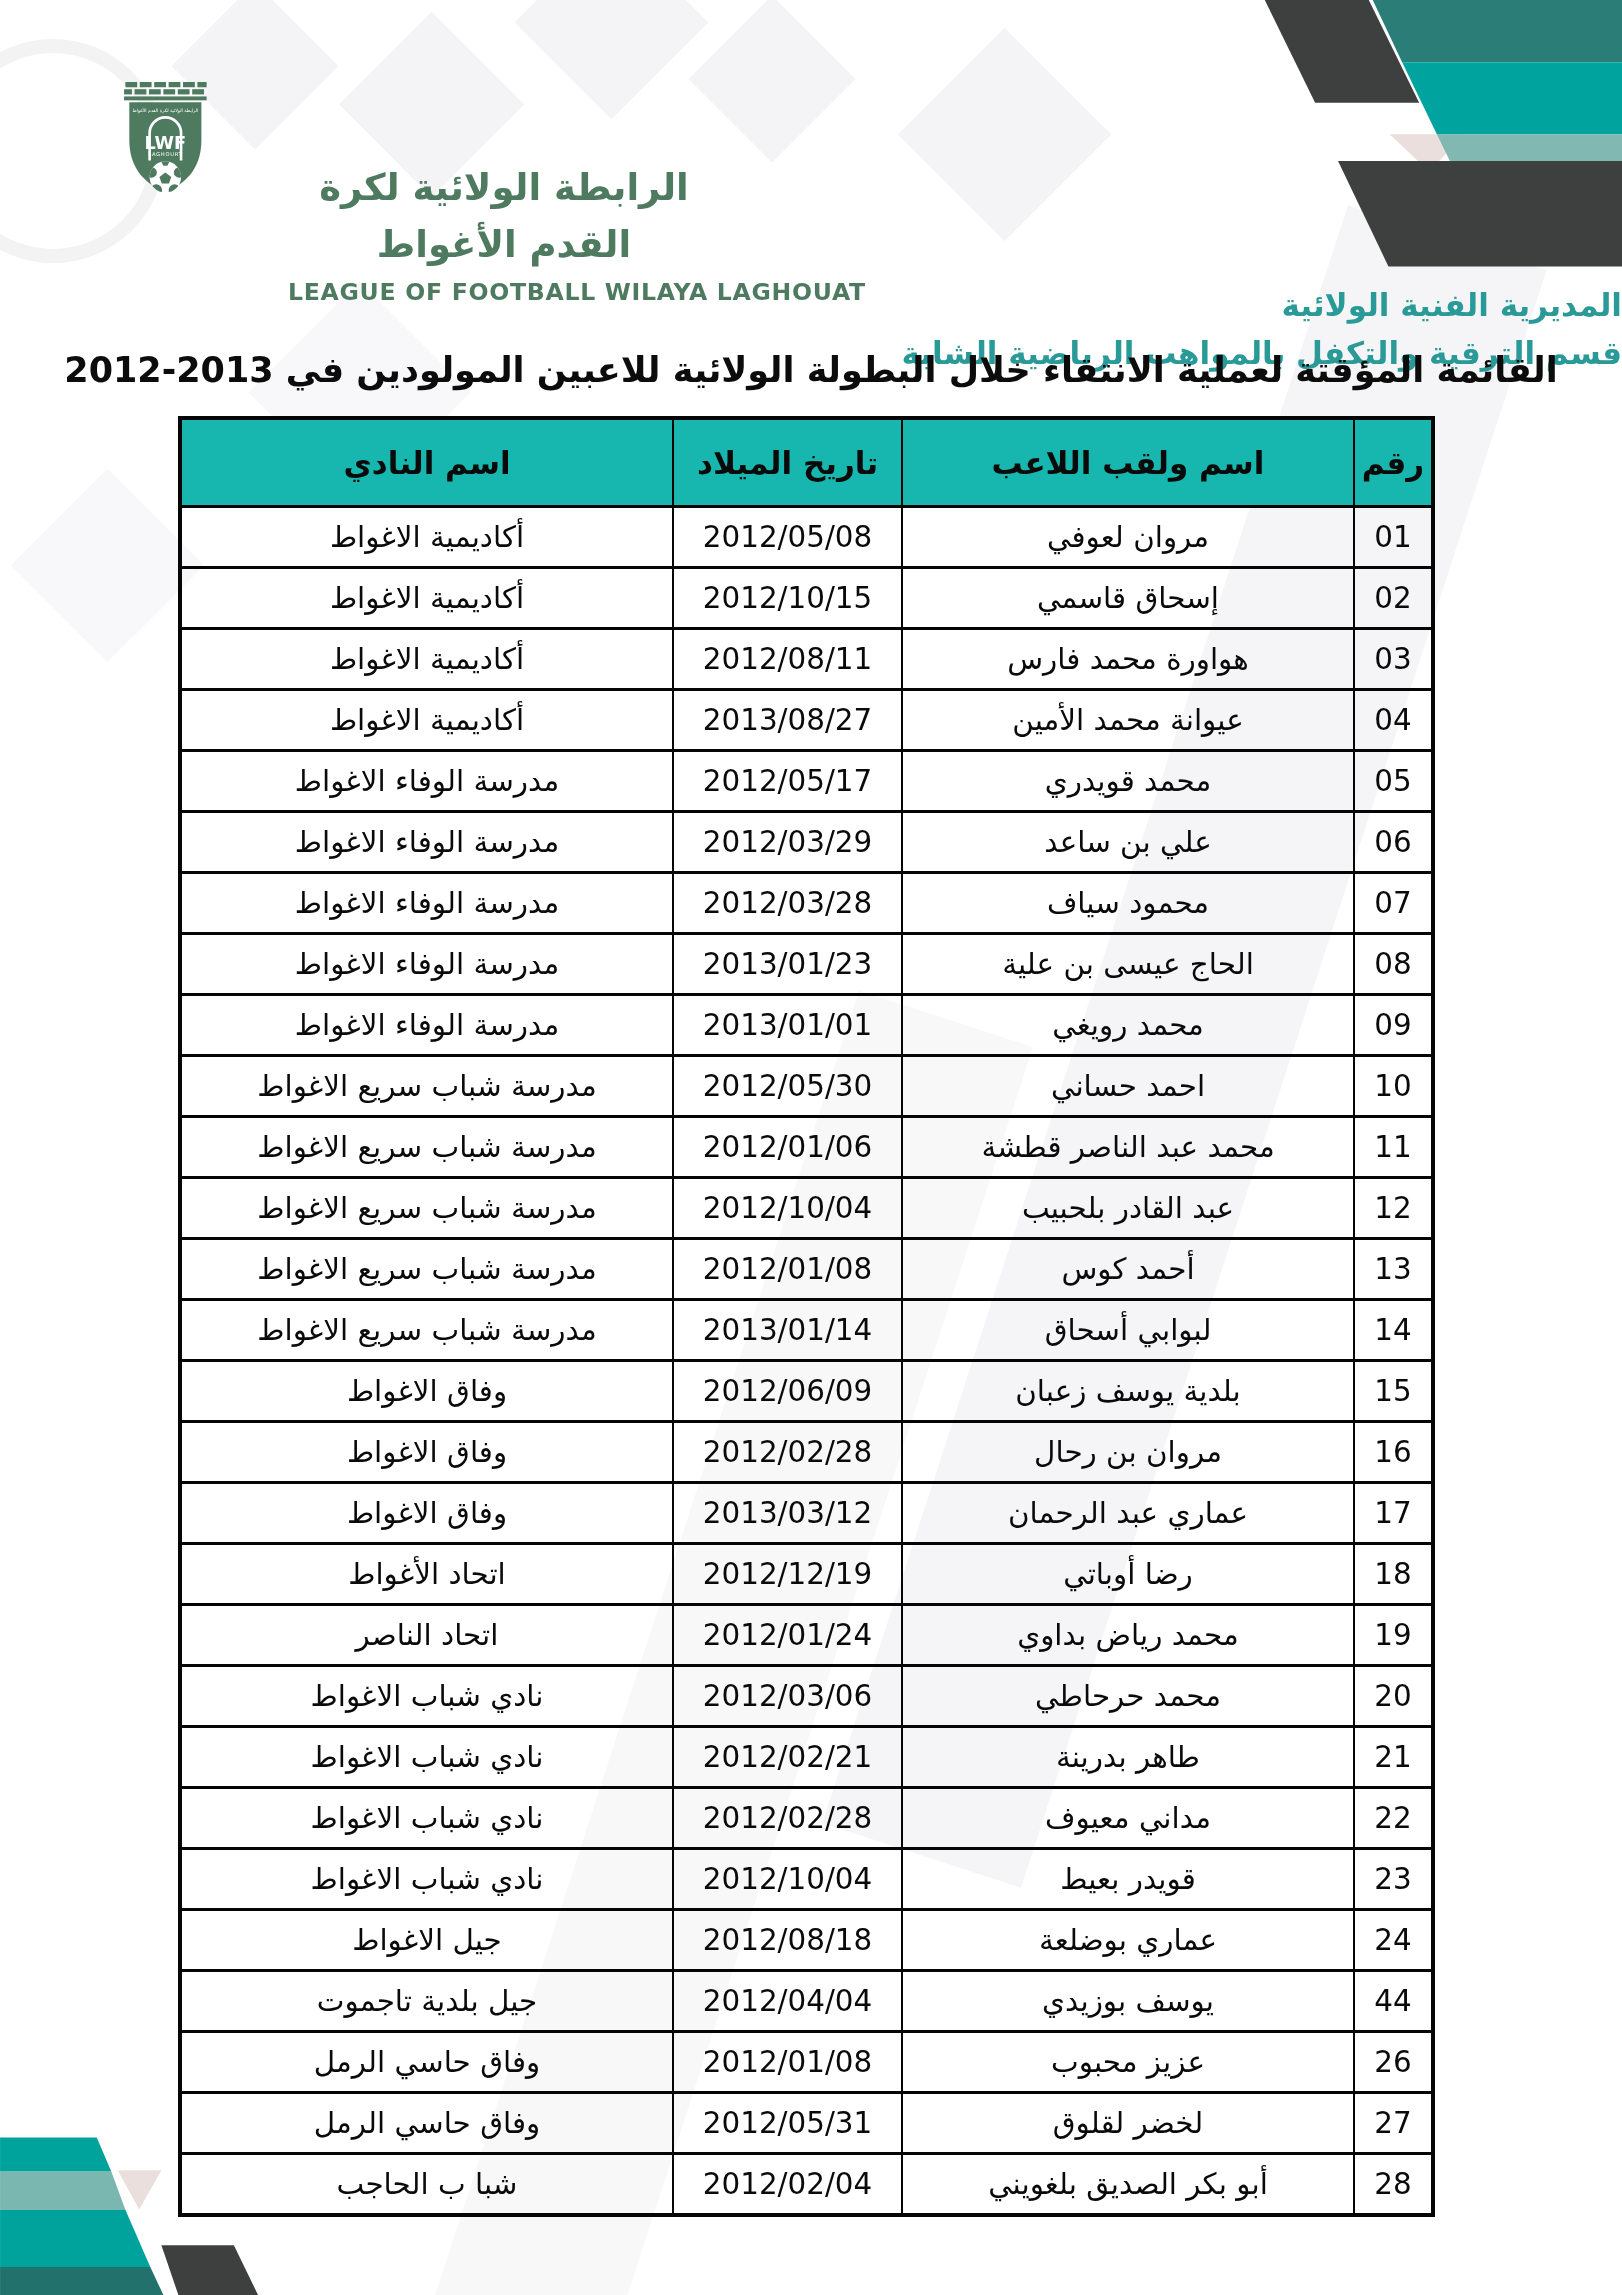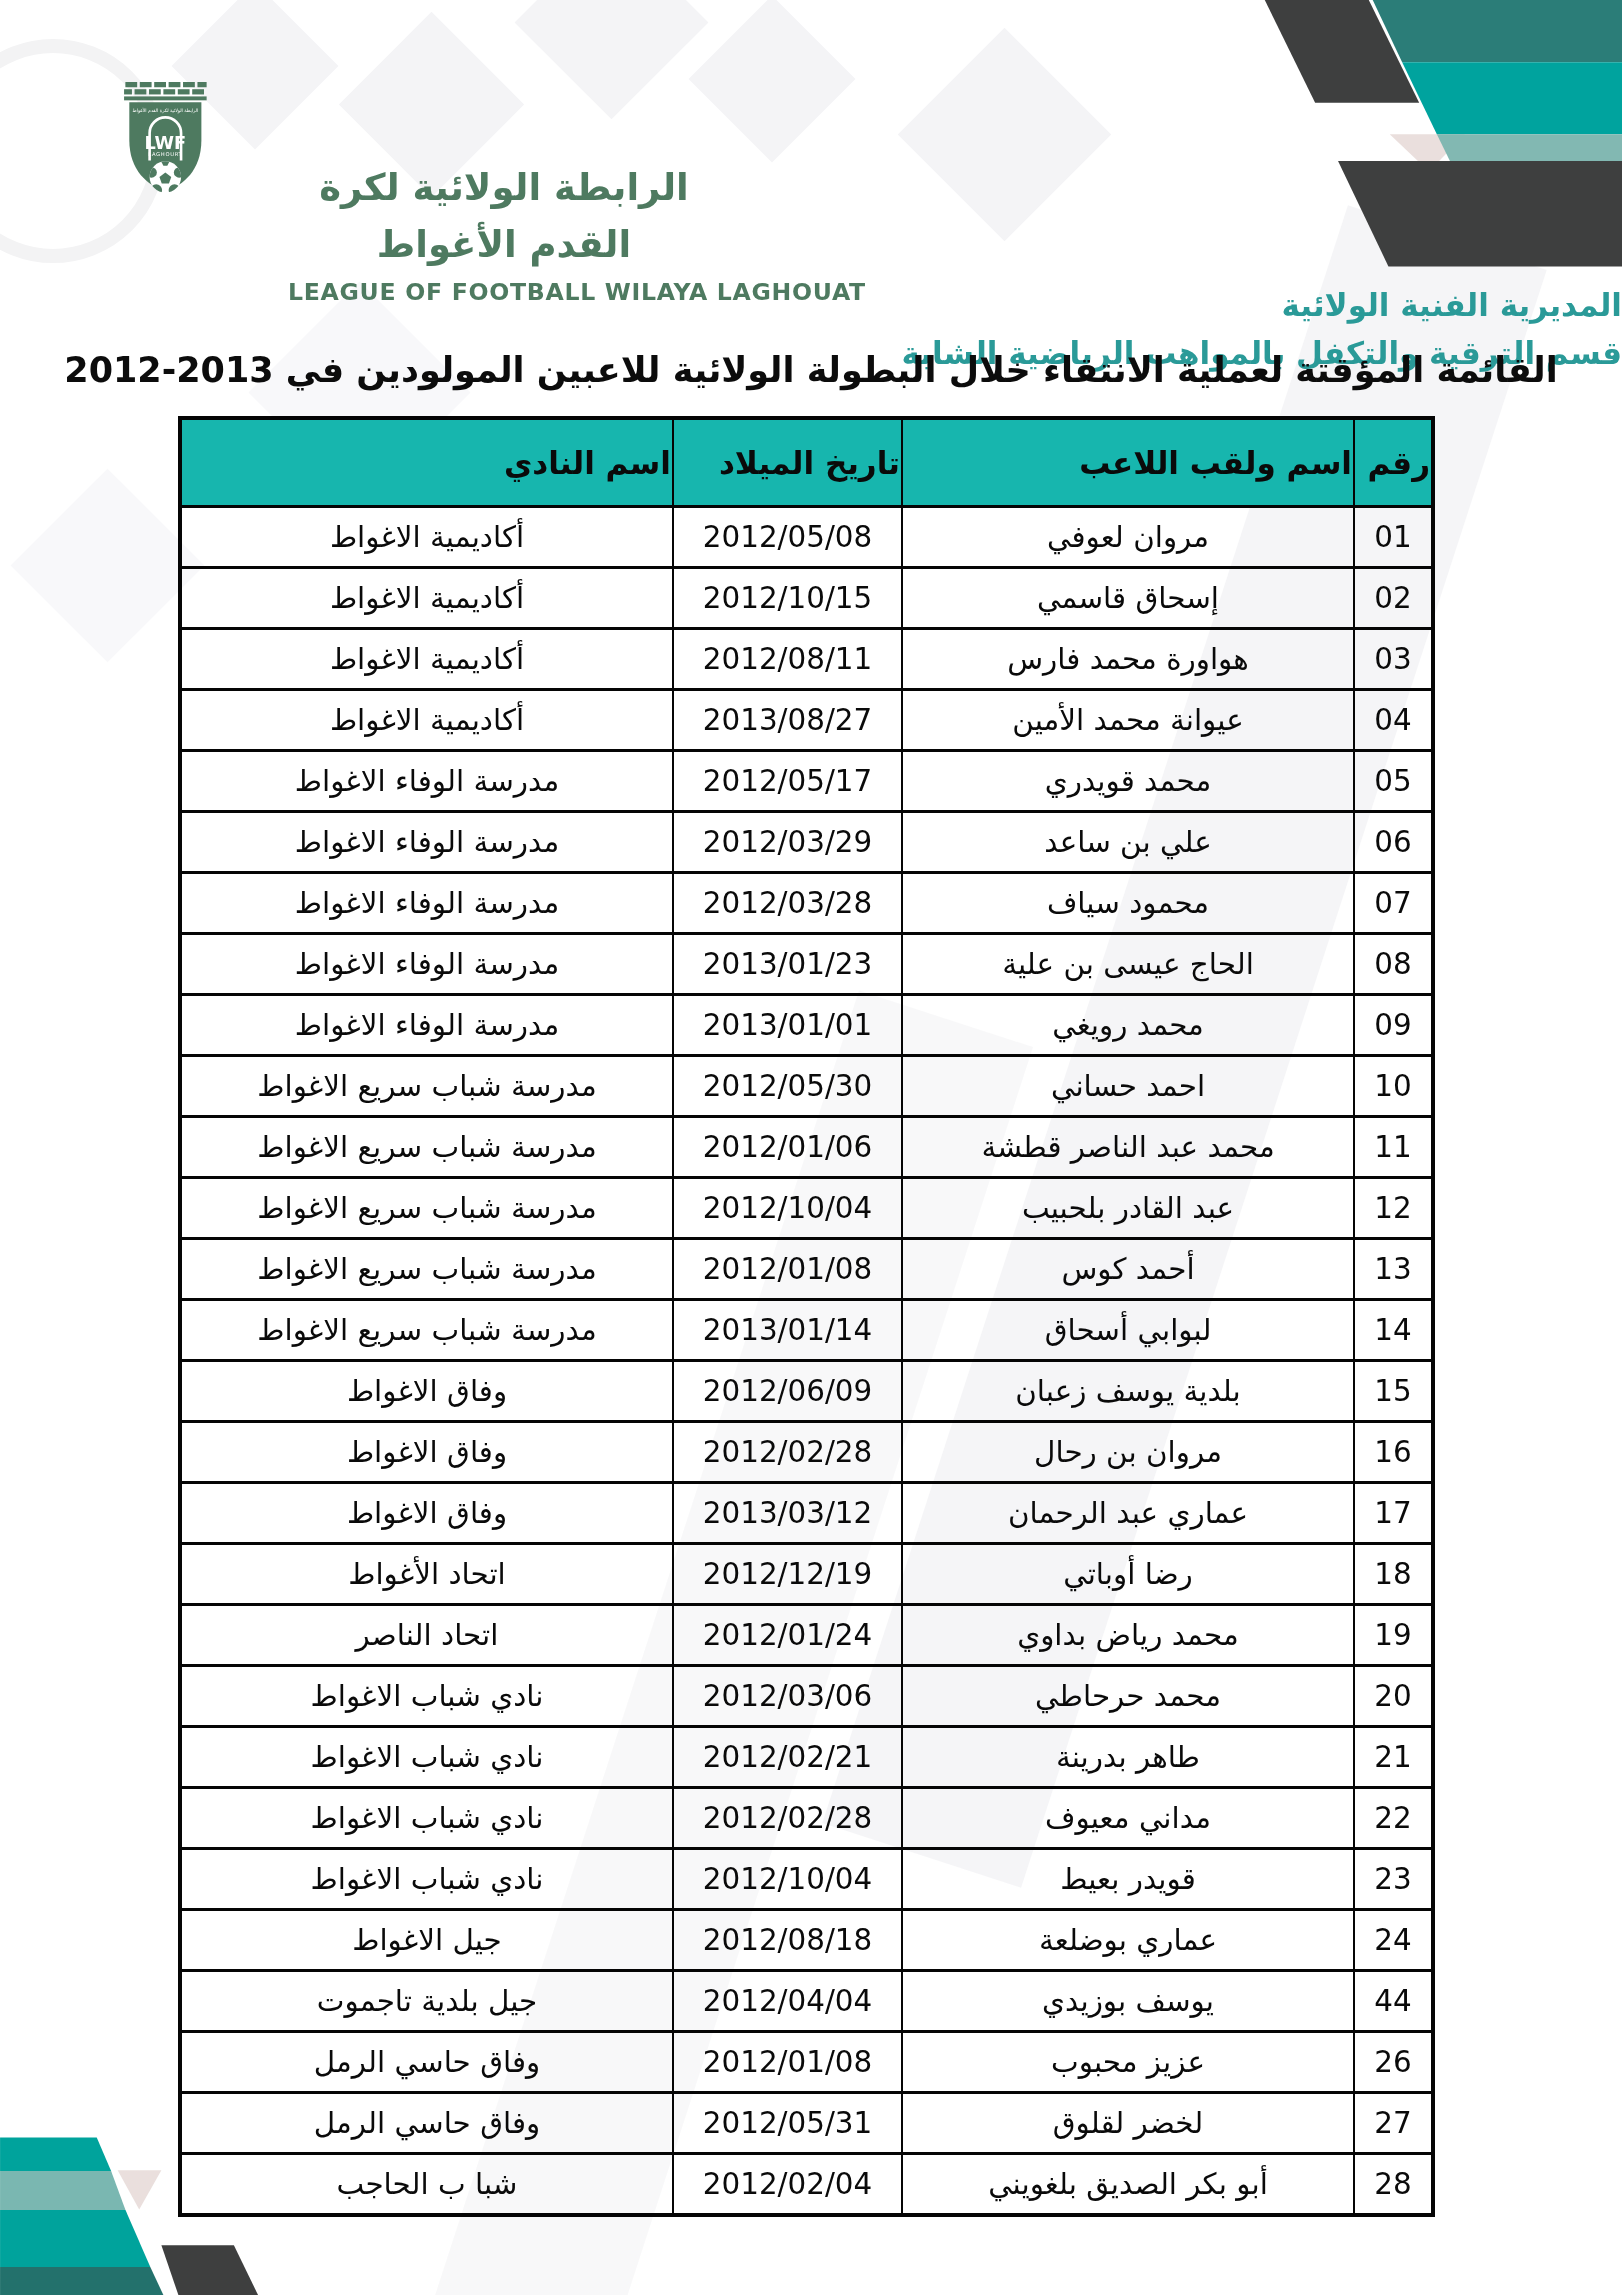--- a/index.html
+++ b/index.html
@@ -42,21 +42,21 @@
     border-collapse:collapse;table-layout:fixed;
     background:transparent;
   }
   table.players th,table.players td{
     border:2.6px solid #050505;
     text-align:center;vertical-align:middle;
     overflow:hidden;color:#0a0a0a;
   }
   table.players th{
     background:#17b6ae;height:83px;
-    font-size:31px;font-weight:700;text-align:right;
+    font-size:31px;font-weight:700;
   }
   table.players td{
     height:56px;font-size:29.4px;font-weight:500;
     border-top-width:3.3px;border-bottom-width:3.3px;
   }
   table.players{border:4.6px solid #050505;}
   td.player-number-cell{font-size:33px;}
   td.birth-date-cell{font-size:31px;margin-top:43px;}
 
   .logo-svg{position:absolute;left:124px;top:82px;}

